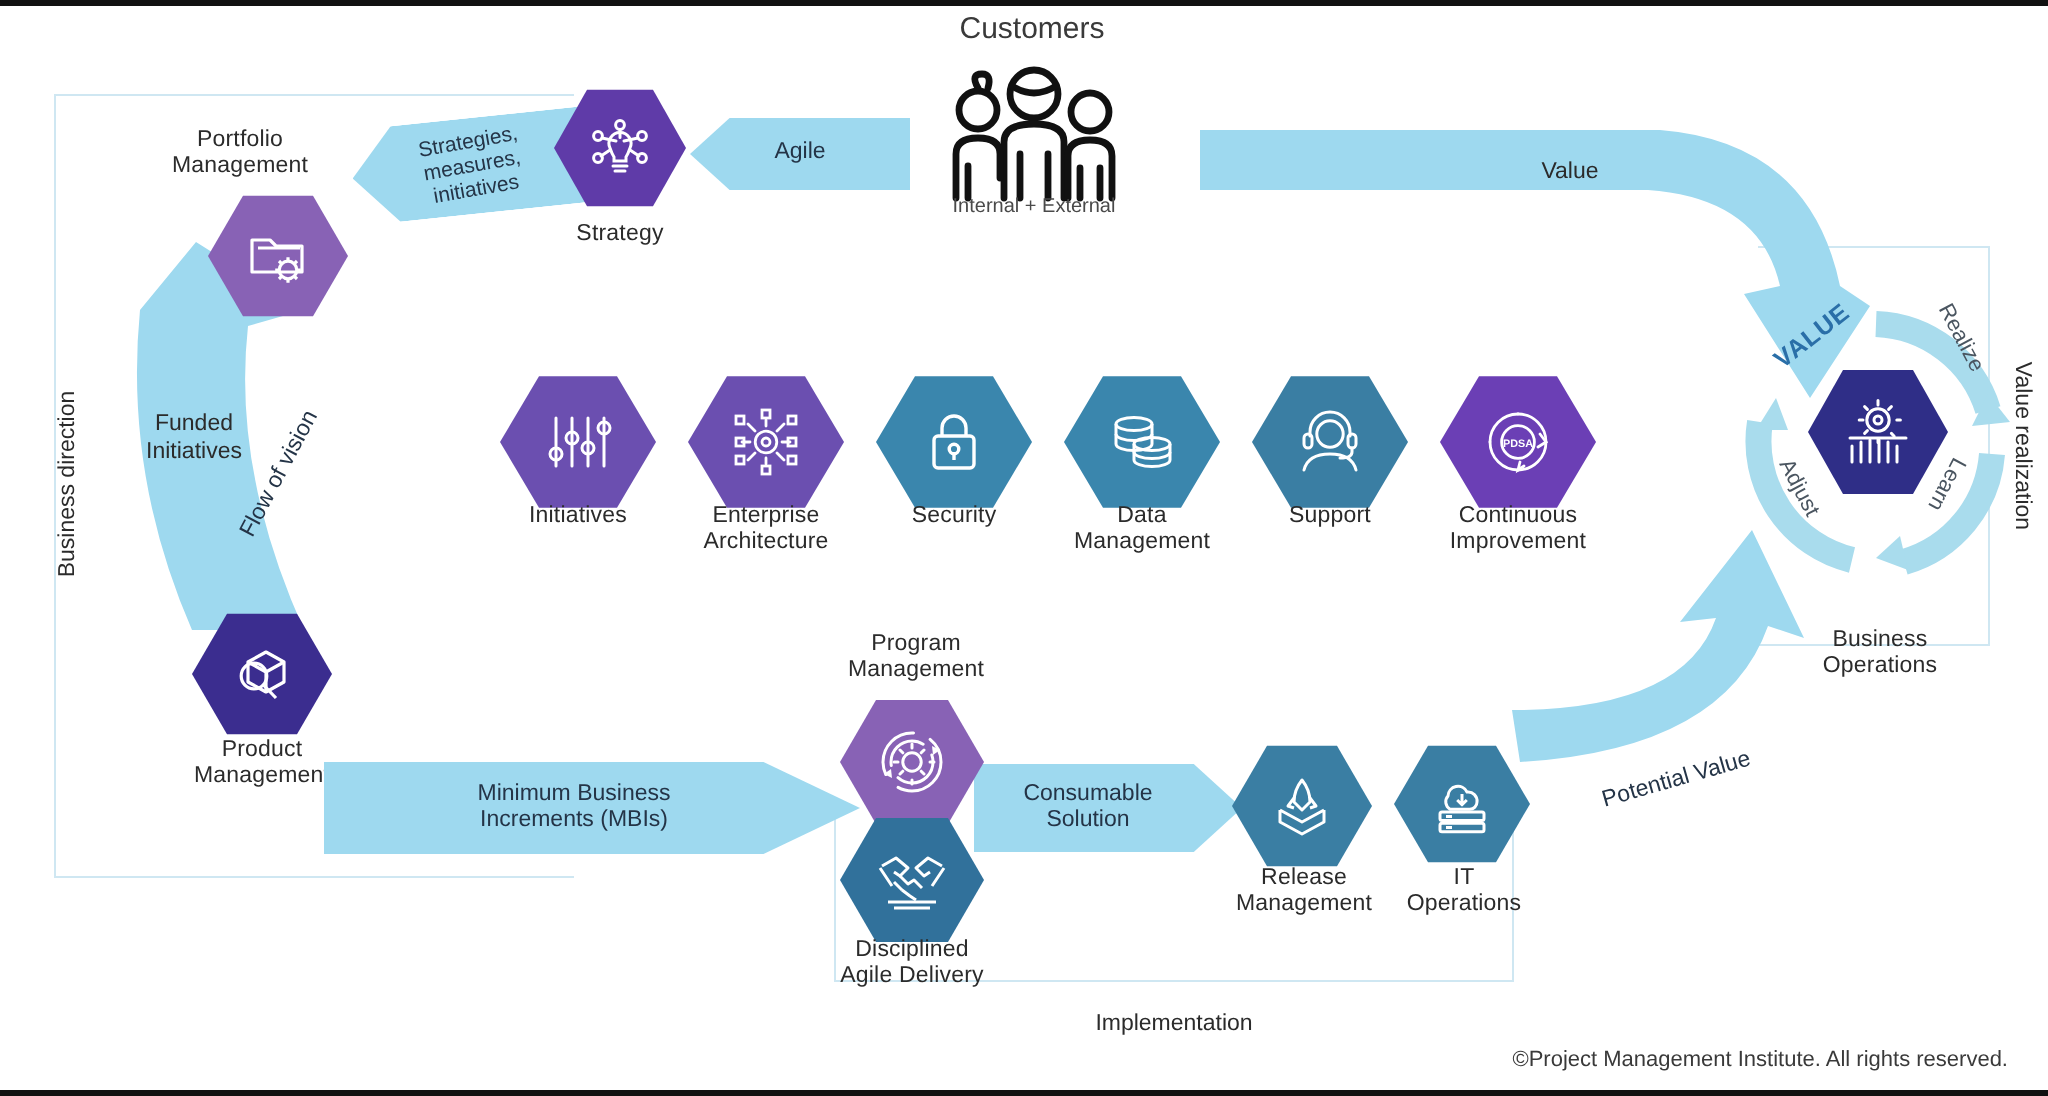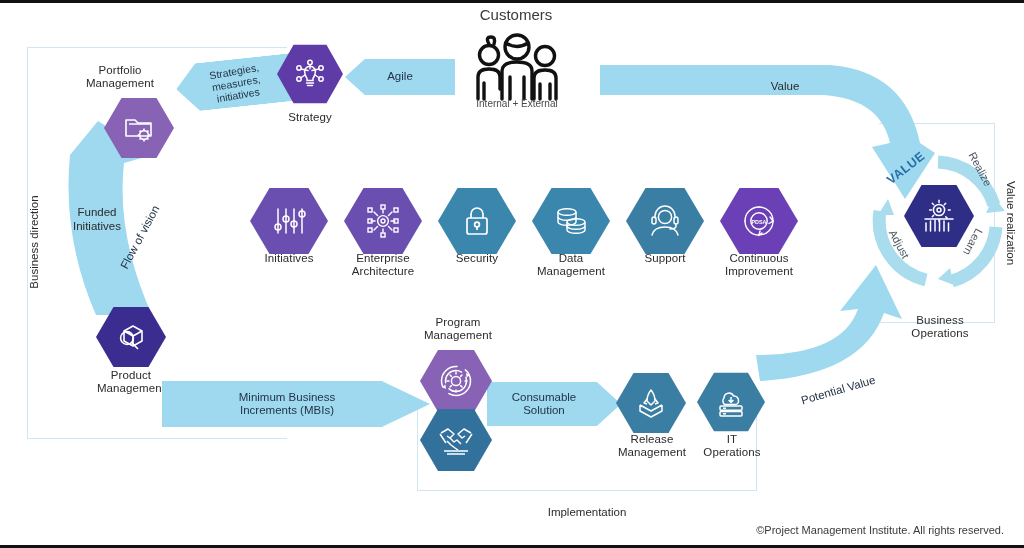--- a/index.html
+++ b/index.html
@@ -308,20 +308,22 @@
       <g fill="none" stroke="#fff" stroke-width="1.5" stroke-linejoin="round">
         <path d="M3 8 l7 -4 l6 5 l-4 4 l-3 -2"></path>
         <path d="M33 8 l-7 -4 l-6 5 l4 4 l3 -2"></path>
         <path d="M12 13 l4 4 l3 -2 l4 4"></path>
         <path d="M9 16 l4 4 M13 20 l4 3 M17 23 l3 2"></path>
         <path d="M2 9 l6 9 M34 9 l-6 9"></path>
         <path d="M6 26 h24 M9 29 h18"></path>
       </g>
     </svg>
   </div>
+  <div class="hexlabel" style="left:404px;top:466px;width:104px;">Disciplined
+Agile Delivery</div>
 
   <div class="hex" style="left:616px;top:368px;width:70px;height:64px;background:#3a7ea3;">
     <svg width="32" height="32" viewBox="0 0 32 32">
       <g fill="none" stroke="#fff" stroke-width="1.5" stroke-linejoin="round">
         <path d="M16 3 q4 5 4 11 l-4 4 l-4 -4 q0 -6 4 -11Z"></path>
         <path d="M12 12 l-3 4 l3 1 M20 12 l3 4 l-3 1"></path>
         <path d="M5 18 l11 6 l11 -6 M5 18 v6 l11 6 l11 -6 v-6"></path>
       </g>
     </svg>
   </div>

